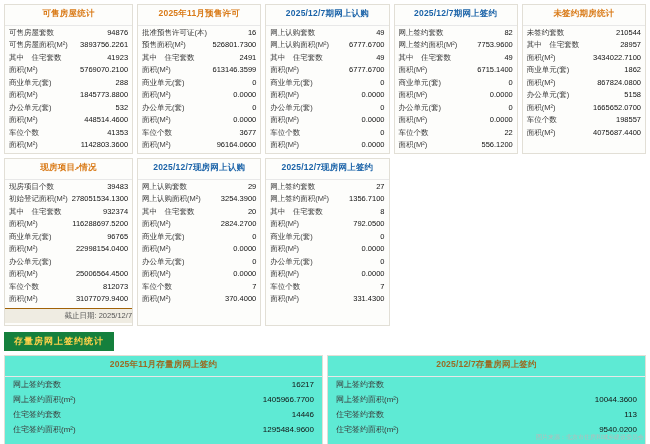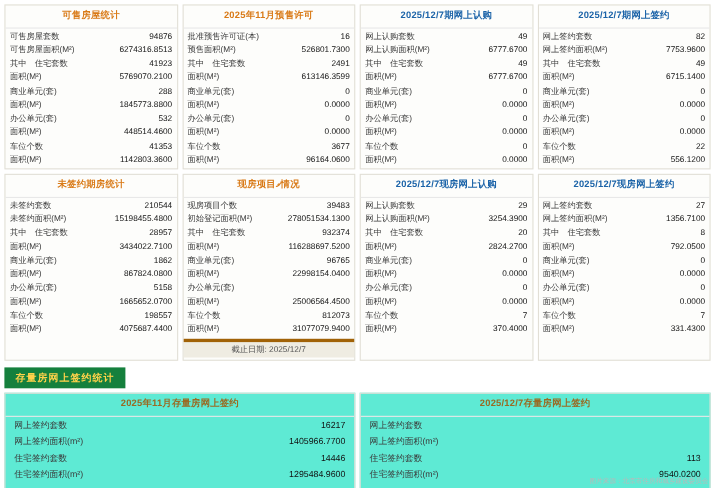--- a/index.html
+++ b/index.html
@@ -13,21 +13,21 @@
   }
   .board{
     width:650px;height:444px;
     box-sizing:border-box;
     padding:4px 4px 0 4px;
     background:#fff;
     position:relative;
   }
   .grid{
     display:grid;
-    grid-template-columns:repeat(4,1fr);
+    grid-template-columns:repeat(5,1fr);
     gap:4px;
   }
   .panel{
     border:1px solid #e2dfd6;
     background:#fdfdfb;
     box-sizing:border-box;
     padding:0 0 2px 0;
   }
   .panel-title{
     text-align:center;
@@ -57,22 +57,22 @@
     color:#111;
     white-space:nowrap;
     font-size:7.5px;
     text-align:right;
     padding-left:4px;
     flex:1 1 auto;
   }
   .note{
     margin-top:3px;
     background:#efece2;
-    border-top:3px solid #a16207;
-    text-align:center;
+    border-top:1px solid #a16207;
+    text-align:right;
     font-size:7.5px;
     color:#555;
     padding:2px 0;
   }
   .section-head{
     margin:6px 0 4px 0;
     display:flex;
     align-items:center;
   }
   .section-head .tag{
@@ -117,21 +117,21 @@
       <div class="panel">
         <div class="panel-title t-orange">可售房屋统计</div>
         <hr class="hr-line">
         <div class="rows">
           <div class="row">
             <span class="k">可售房屋套数</span>
             <span class="v">94876</span>
           </div>
           <div class="row">
             <span class="k">可售房屋面积(M²)</span>
-            <span class="v">6274316.8513</span>
+            <span class="v">3893756.2261</span>
           </div>
           <div class="row">
             <span class="k">其中　住宅套数</span>
             <span class="v">41923</span>
           </div>
           <div class="row">
             <span class="k">面积(M²)</span>
             <span class="v">5769070.2100</span>
           </div>
           <div class="row">
@@ -298,24 +298,20 @@
           </div>
         </div>
       </div>
       <div class="panel">
         <div class="panel-title t-orange">未签约期房统计</div>
         <hr class="hr-line">
         <div class="rows">
           <div class="row">
             <span class="k">未签约套数</span>
             <span class="v">210544</span>
-          </div>
-          <div class="row">
-            <span class="k">未签约面积(M²)</span>
-            <span class="v">15198455.4800</span>
           </div>
           <div class="row">
             <span class="k">其中　住宅套数</span>
             <span class="v">28957</span>
           </div>
           <div class="row">
             <span class="k">面积(M²)</span>
             <span class="v">3434022.7100</span>
           </div>
           <div class="row">
@@ -513,20 +509,21 @@
       </div>
       <div class="bottom-panel">
         <div class="panel-title t-brown">2025/12/7存量房网上签约</div>
         <hr class="hr-line">
         <div class="rows">
           <div class="row">
             <span class="k">网上签约套数</span>
           </div>
           <div class="row">
             <span class="k">网上签约面积(m²)</span>
+            <span class="v">10044.3600</span>
           </div>
           <div class="row">
             <span class="k">住宅签约套数</span>
             <span class="v">113</span>
           </div>
           <div class="row">
             <span class="k">住宅签约面积(m²)</span>
             <span class="v">9540.0200</span>
           </div>
         </div>

